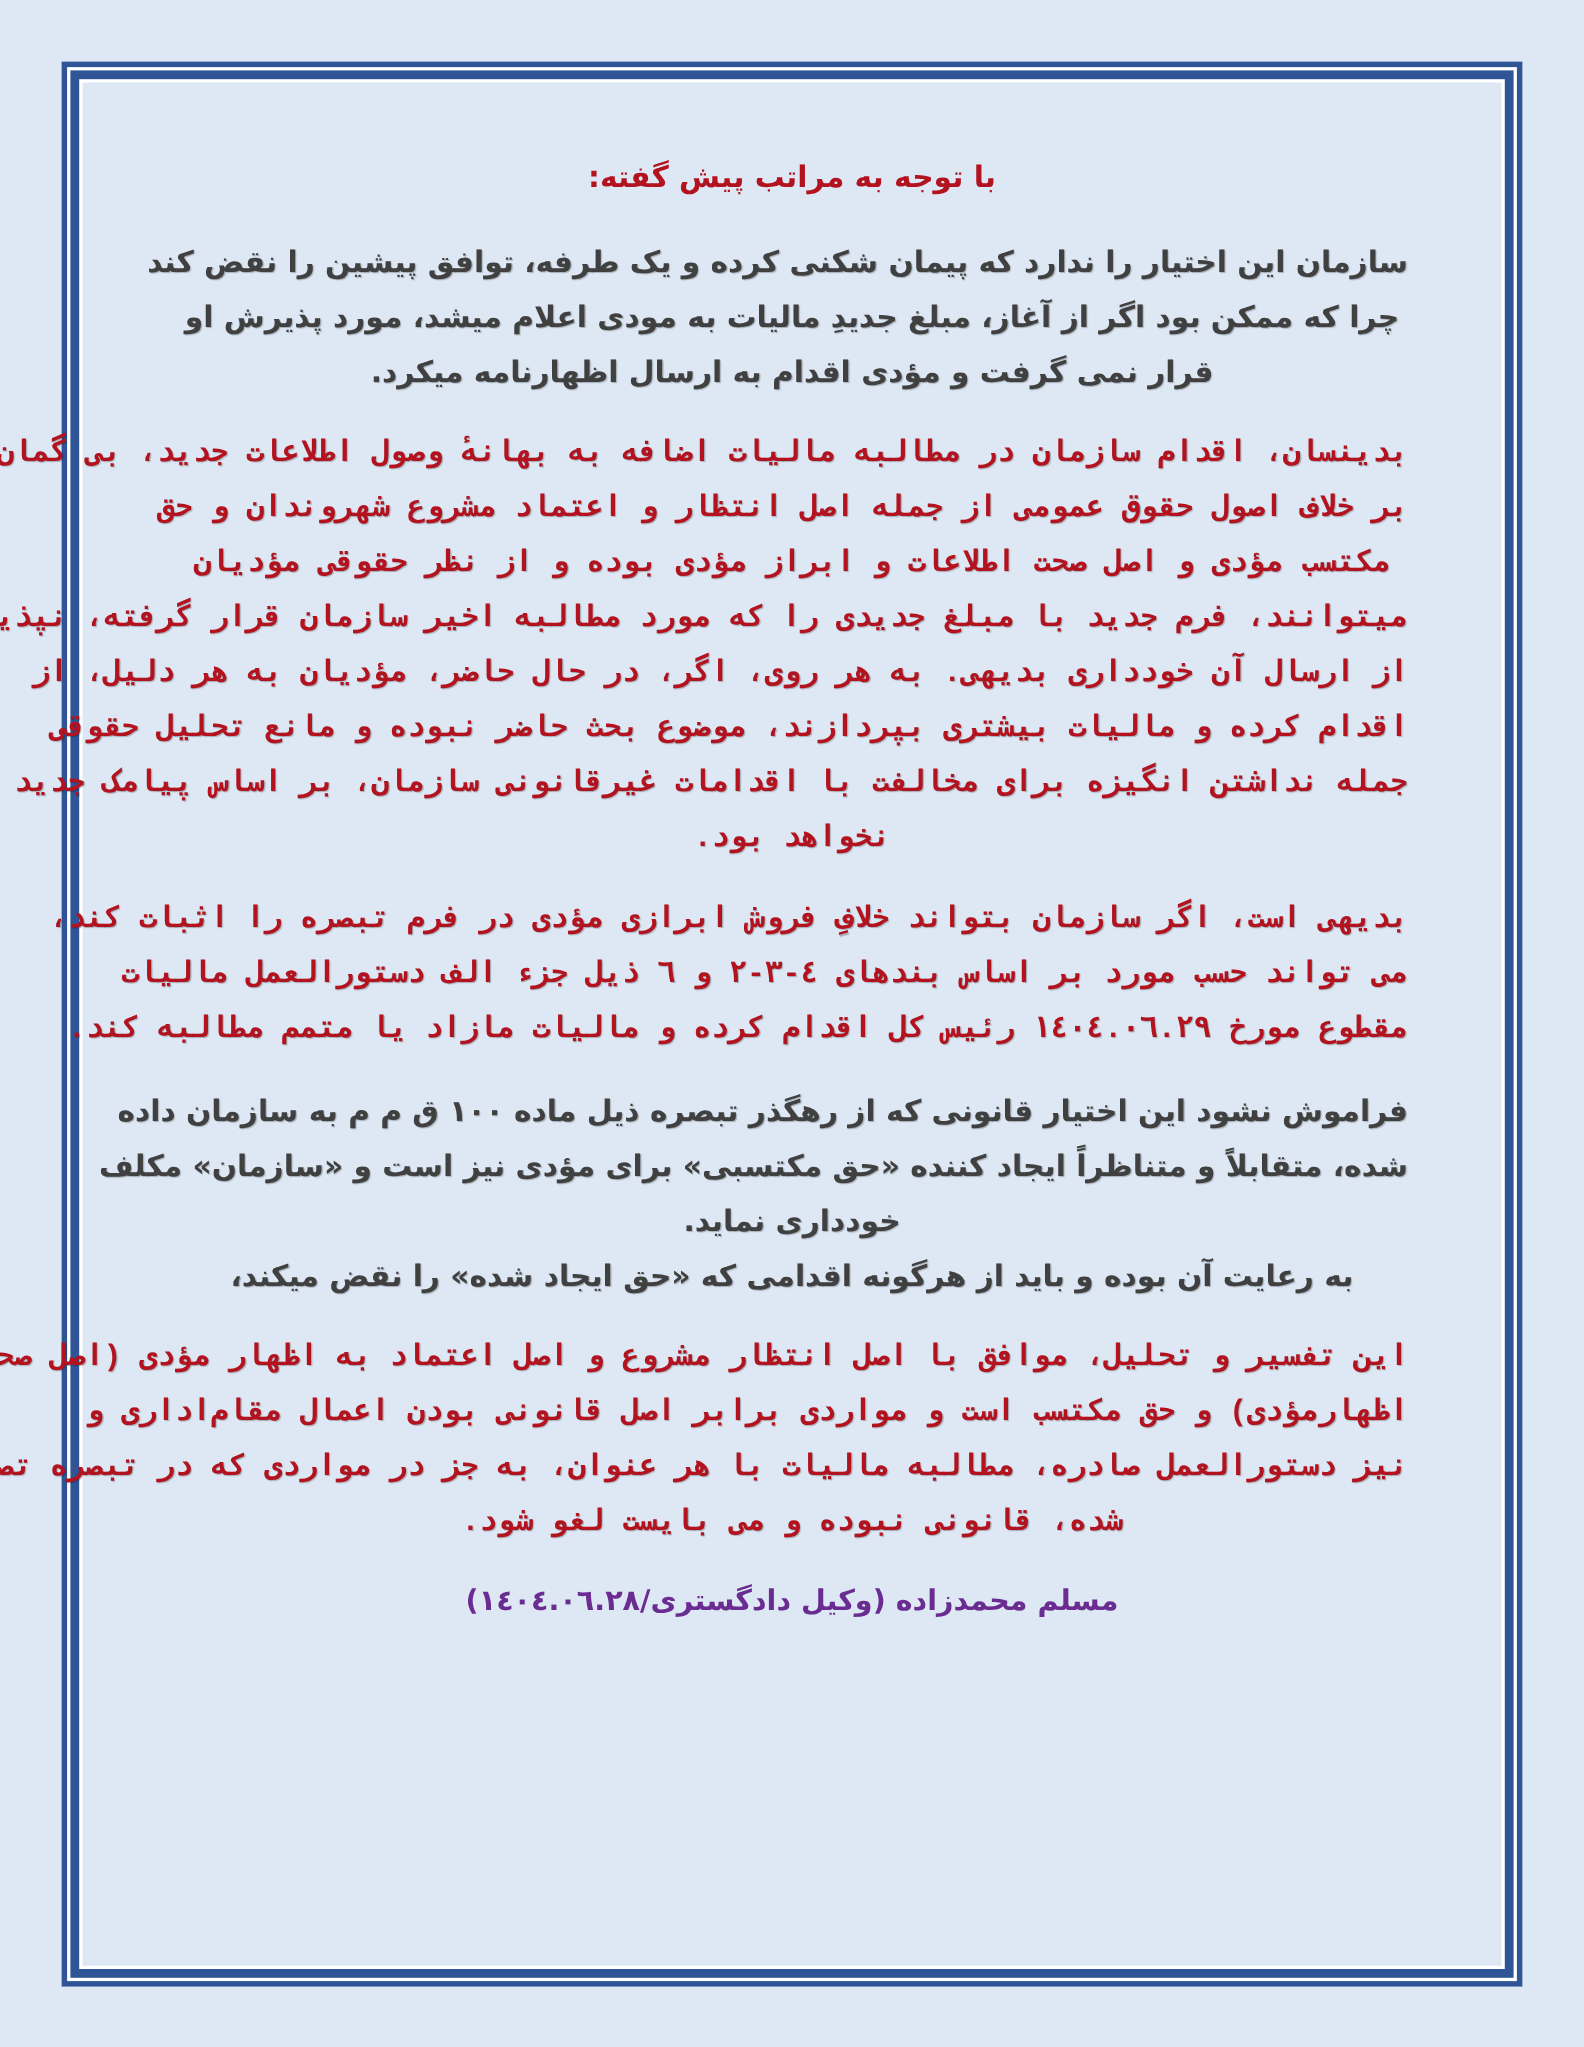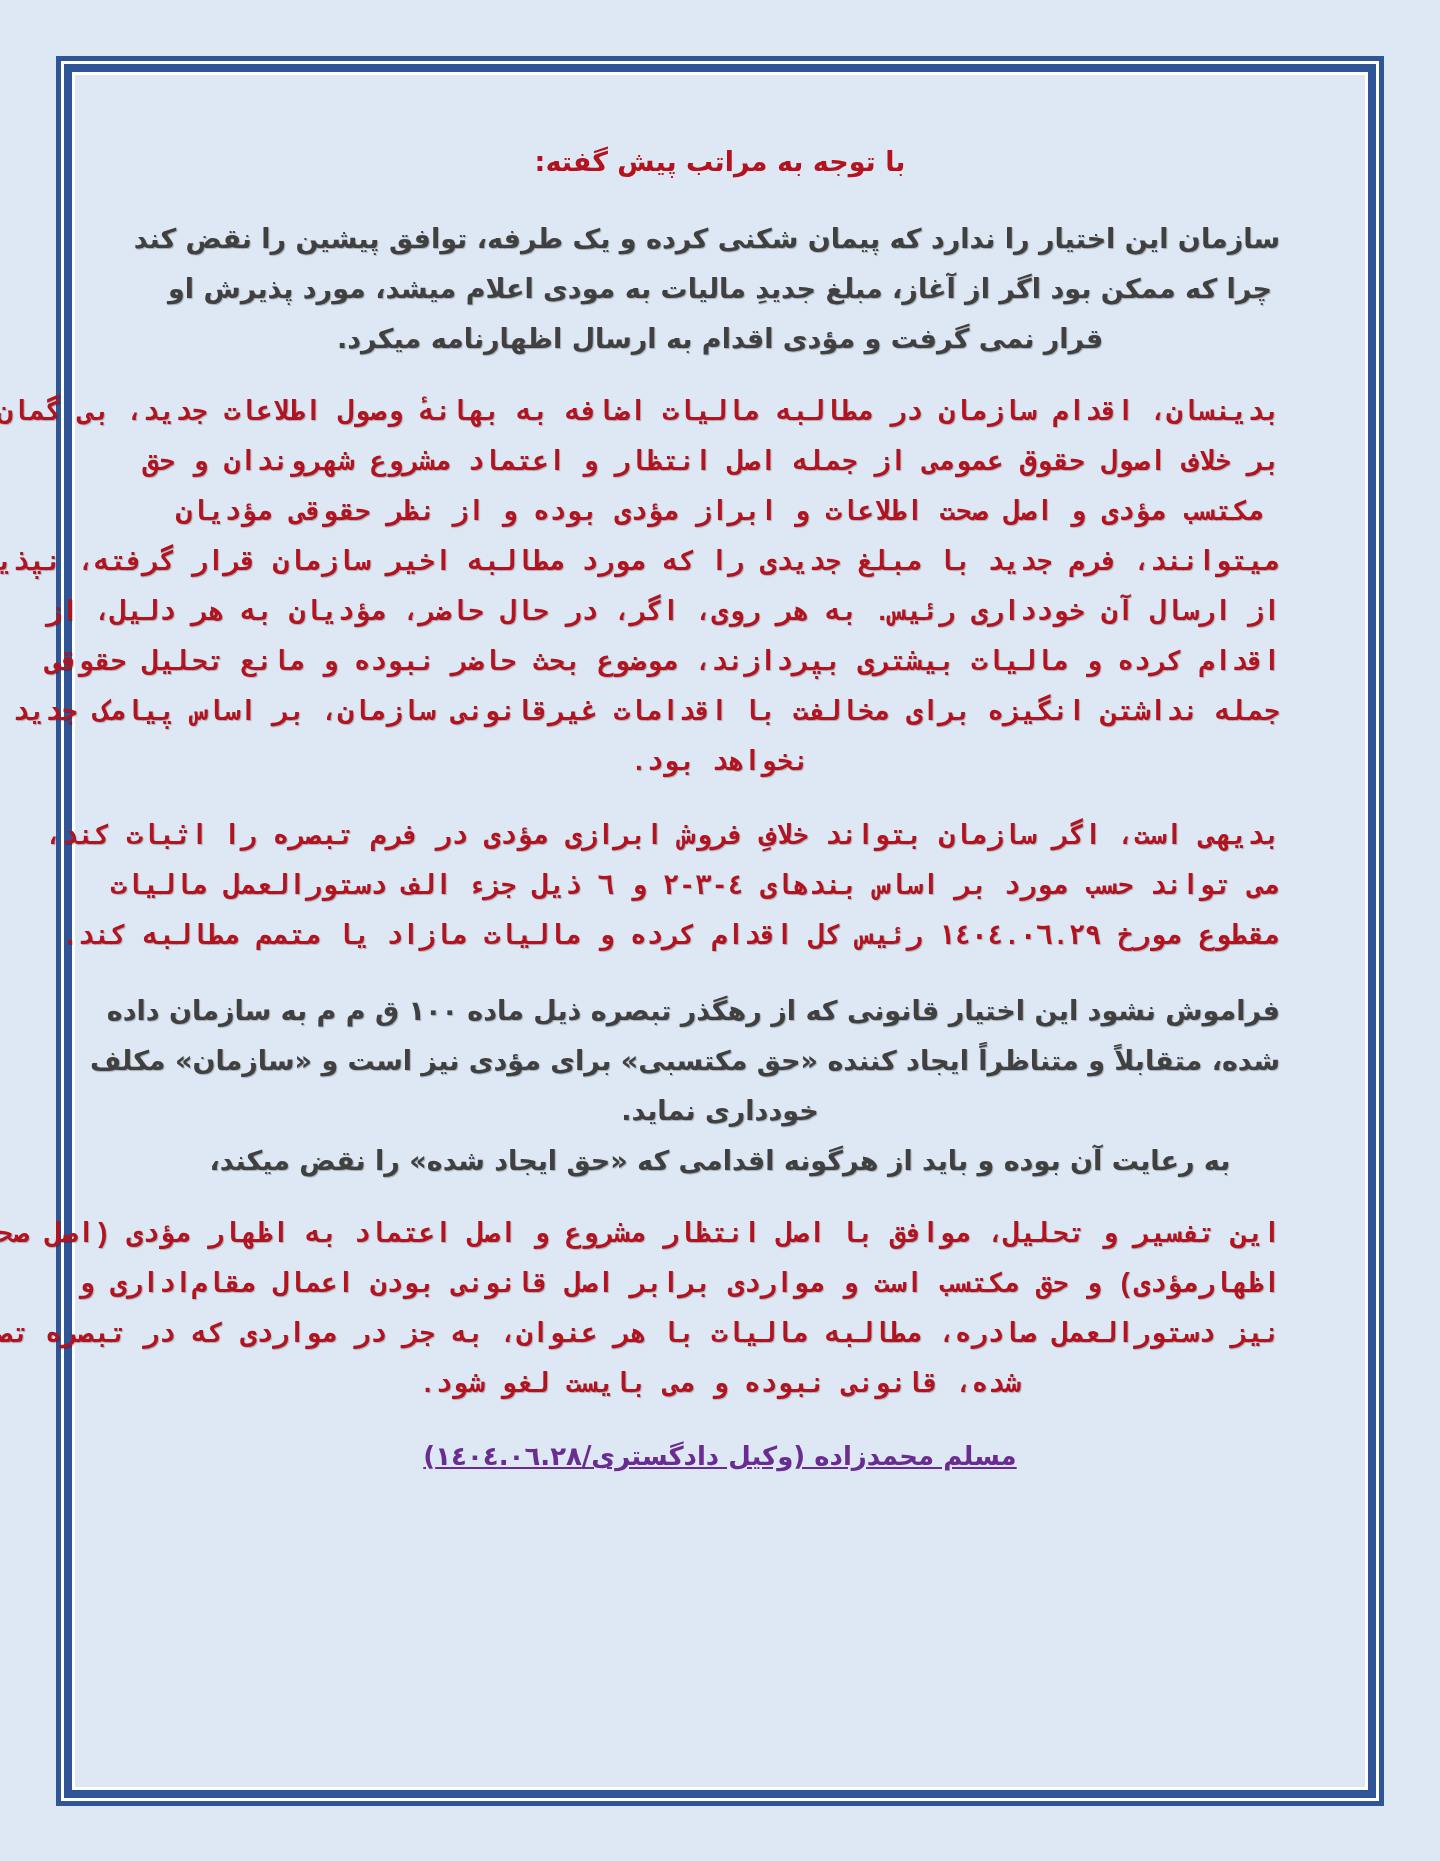--- a/index.html
+++ b/index.html
@@ -69,21 +69,20 @@
       white-space: nowrap;
     }
     .black { color: #404040; }
     .red { color: #b3121f; font-family: Liberation Mono, monospace; }
     .purple { color: #6a2c91; }
     .signature {
       font-size: 26px;
       font-weight: bold;
       line-height: 44px;
       margin-top: 10px;
-      text-decoration: underline;
     }
   </style>
 </head>
 <body>
 
 <div class="frame-outer">
   <div class="frame-inner">
     <div class="frame-content"></div>
   </div>
 </div>
@@ -95,21 +94,21 @@
     <span class="line">سازمان این اختیار را ندارد که پیمان شکنی کرده و یک طرفه، توافق پیشین را نقض کند</span>
     <span class="line">چرا که ممکن بود اگر از آغاز، مبلغ جدیدِ مالیات به مودی اعلام میشد، مورد پذیرش او</span>
     <span class="line">قرار نمی گرفت و مؤدی اقدام به ارسال اظهارنامه میکرد.</span>
   </div>
 
   <div class="para red">
     <span class="line">بدینسان، اقدام سازمان در مطالبه مالیات اضافه به بهانهٔ وصول اطلاعات جدید، بی گمان</span>
     <span class="line">بر خلاف اصول حقوق عمومی از جمله اصل انتظار و اعتماد مشروع شهروندان و حق</span>
     <span class="line">مکتسب مؤدی و اصل صحت اطلاعات و ابراز مؤدی بوده و از نظر حقوقی مؤدیان</span>
     <span class="line">میتوانند، فرم جدید با مبلغ جدیدی را که مورد مطالبه اخیر سازمان قرار گرفته، نپذیرند و</span>
-    <span class="line">از ارسال آن خودداری رئیس. به هر روی، اگر، در حال حاضر، مؤدیان به هر دلیل، از</span>
+    <span class="line">از ارسال آن خودداری بدیهی. به هر روی، اگر، در حال حاضر، مؤدیان به هر دلیل، از</span>
     <span class="line">اقدام کرده و مالیات بیشتری بپردازند، موضوع بحث حاضر نبوده و مانع تحلیل حقوقی</span>
     <span class="line">جمله نداشتن انگیزه برای مخالفت با اقدامات غیرقانونی سازمان، بر اساس پیامک جدید</span>
     <span class="line">نخواهد بود.</span>
   </div>
 
   <div class="para red">
     <span class="line">بدیهی است، اگر سازمان بتواند خلافِ فروش ابرازی مؤدی در فرم تبصره را اثبات کند،</span>
     <span class="line">می تواند حسب مورد بر اساس بندهای ٤-٣-٢ و ٦ ذیل جزء الف دستورالعمل مالیات</span>
     <span class="line">مقطوع مورخ ١٤٠٤.٠٦.٢٩ رئیس کل اقدام کرده و مالیات مازاد یا متمم مطالبه کند.</span>
   </div>

